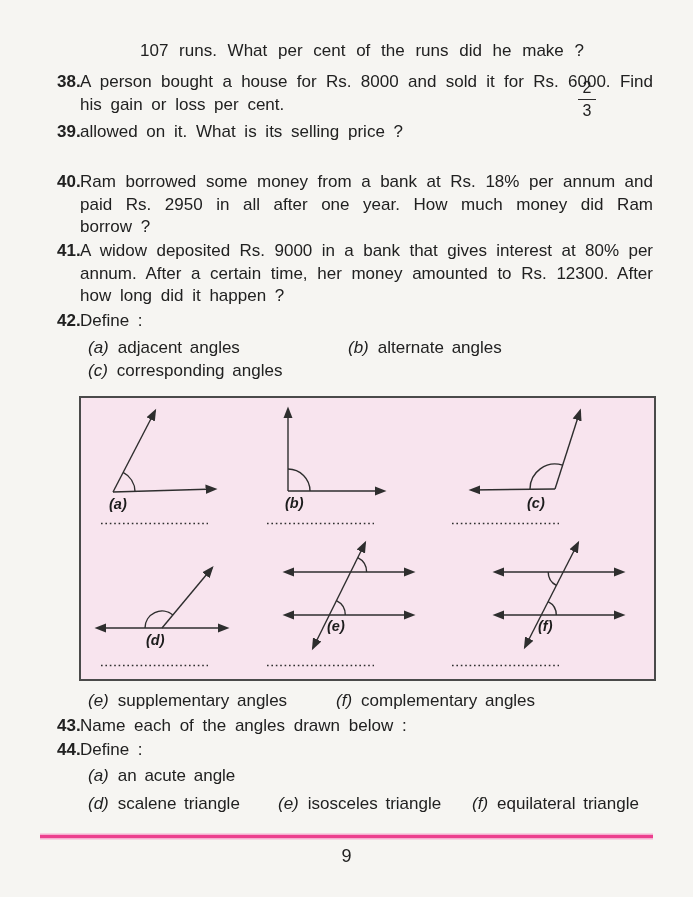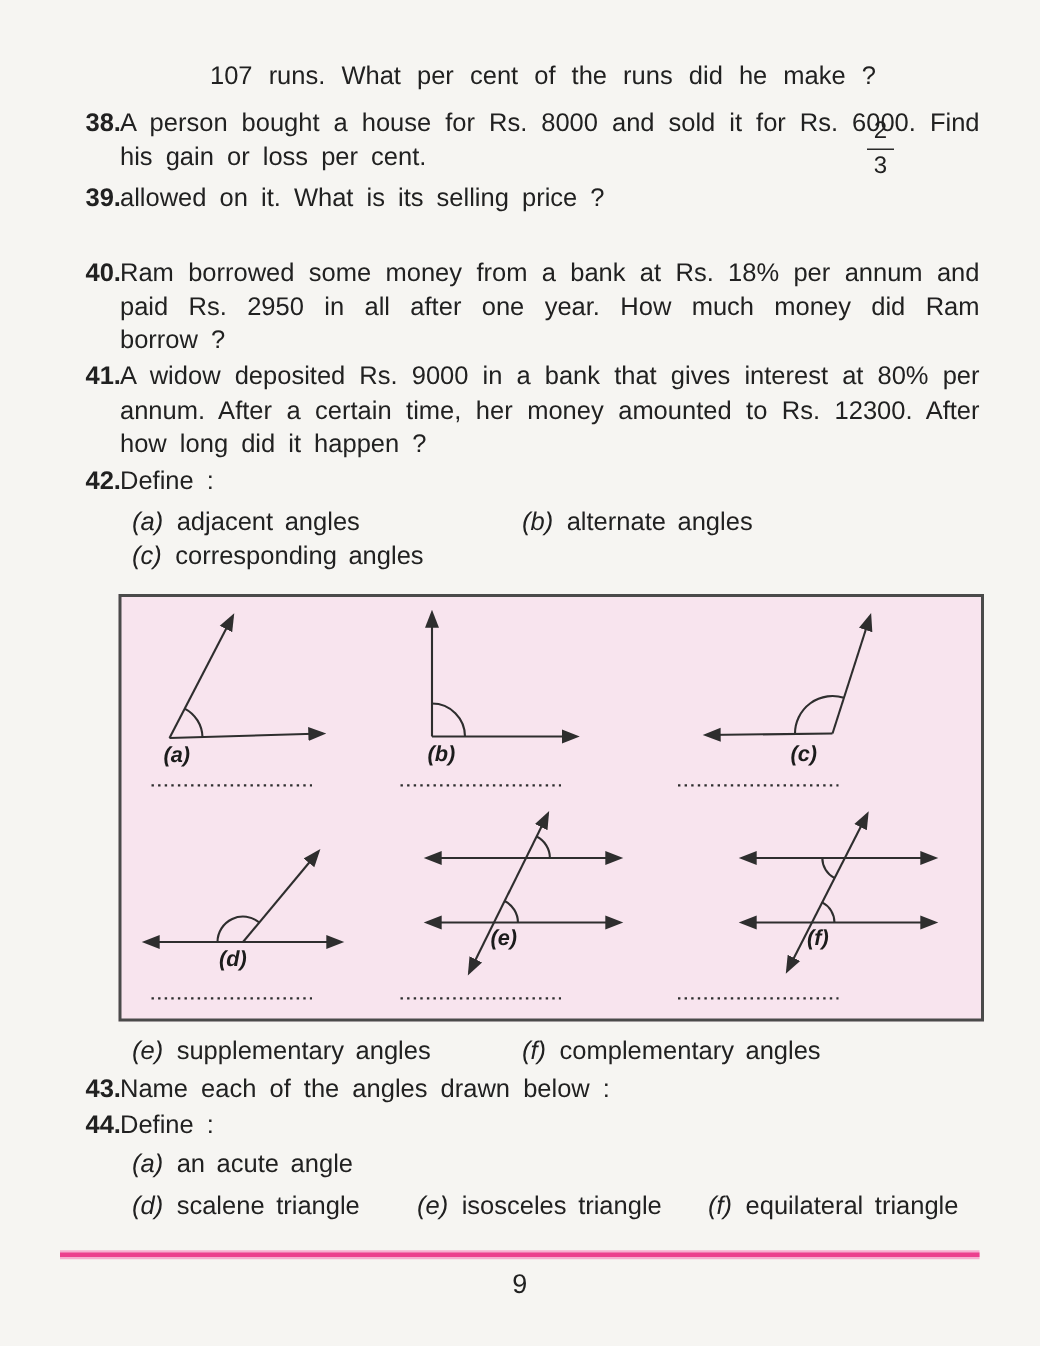--- a/index.html
+++ b/index.html
@@ -145,21 +145,21 @@
 
     <span class="dlabel" style="left:28px;top:98px">(a)</span>
     <span class="dlabel" style="left:204px;top:97px">(b)</span>
     <span class="dlabel" style="left:446px;top:97px">(c)</span>
     <span class="dlabel" style="left:65px;top:234px">(d)</span>
     <span class="dlabel" style="left:246px;top:220px">(e)</span>
     <span class="dlabel" style="left:457px;top:220px">(f)</span>
   </div>
 
   <div class="opt" style="left:88px;top:690px"><span class="ol">(e)</span><span>supplementary angles</span></div>
-  <div class="opt" style="left:348px;top:690px"><span class="ol">(f)</span><span>complementary angles</span></div>
+  <div class="opt" style="left:336px;top:690px"><span class="ol">(f)</span><span>complementary angles</span></div>
 
   <div class="problem" style="top:715px">
     <b class="pnum">43.</b>
     <div class="pline single">Name each of the angles drawn below :</div>
   </div>
 
   <div class="problem" style="top:739px">
     <b class="pnum">44.</b>
     <div class="pline single">Define :</div>
   </div>

